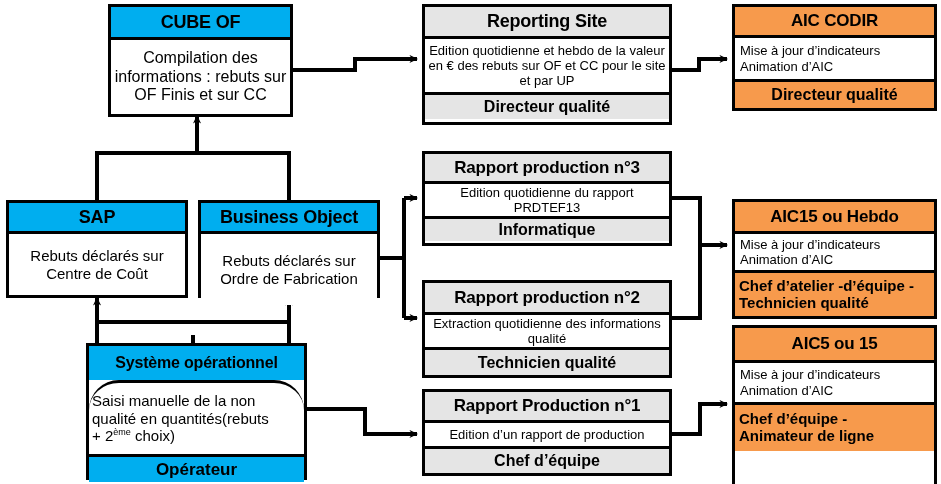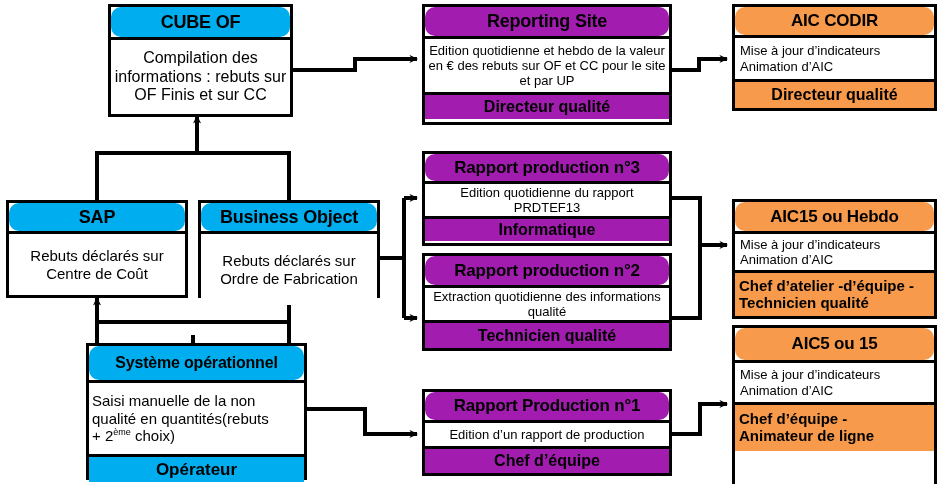--- a/index.html
+++ b/index.html
@@ -4,33 +4,33 @@
 <style>
   html,body{margin:0;padding:0;background:#ffffff;}
   body{width:941px;height:484px;position:relative;overflow:hidden;
        font-family:"Liberation Sans", sans-serif;color:#000;}
   #canvas{position:absolute;left:0;top:0;width:941px;height:484px;}
   svg.lines{position:absolute;left:0;top:0;width:941px;height:484px;pointer-events:none;}
 
   .node{position:absolute;box-sizing:border-box;border:3px solid #000;background:#fff;}
   .node .hdr{box-sizing:border-box;font-weight:bold;text-align:center;
              display:flex;align-items:center;justify-content:center;
-             line-height:1.05;letter-spacing:-0.2px;border-radius:10px;}
+             line-height:1.05;letter-spacing:-0.2px;}
   .node .body{box-sizing:border-box;background:#fff;display:flex;
               align-items:center;justify-content:center;text-align:center;
               line-height:1.18;padding:1px 3px;}
   .node .ftr{box-sizing:border-box;font-weight:bold;text-align:center;
              display:flex;align-items:center;justify-content:center;
              line-height:1.12;padding:0 2px;}
 
   .sep{border-top:3px solid #000;}
 
   
   .blue  .hdr,.blue  .ftr{background:#00AEEF;}
-  .green .hdr,.green .ftr{background:#a21caf;}
+  .green .hdr,.green .ftr{background:#e5e5e5;}
   .orange .hdr,.orange .ftr{background:#F79A4C;}
 
   
   .t18{font-size:18px;}
   .t17{font-size:17px;}
   .t16{font-size:16px;}
   .t15{font-size:15px;}
   .t13{font-size:13px;}
   .left{justify-content:flex-start;text-align:left;padding-left:4px;}
   .sup{font-size:9px;vertical-align:super;}
@@ -103,41 +103,41 @@
     <div class="hdr t18" style="height:28px;">Business Object</div>
     <div class="body sep t15" style="height:74px;">Rebuts  déclarés sur Ordre de Fabrication</div>
   </div>
 
   <div class="node green" style="left:422px;top:151px;width:250px;height:95px;">
     <div class="hdr t17" style="height:27px;">Rapport production  n°3</div>
     <div class="body sep t13" style="height:35px;">Edition quotidienne du rapport PRDTEF13</div>
     <div class="ftr sep t16" style="height:25px;">Informatique</div>
   </div>
 
-  <div class="node green" style="left:422px;top:253px;width:250px;height:98px;">
+  <div class="node green" style="left:422px;top:280px;width:250px;height:98px;">
     <div class="hdr t17" style="height:29px;">Rapport production  n°2</div>
     <div class="body sep t13" style="height:35px;">Extraction quotidienne  des informations qualité</div>
     <div class="ftr sep t16" style="height:28px;">Technicien qualité</div>
   </div>
 
   <div class="node orange" style="left:732px;top:199px;width:205px;height:120px;">
     <div class="hdr t17" style="height:29px;">AIC15 ou  Hebdo</div>
     <div class="body sep t13" style="height:39px;flex-direction:column;align-items:flex-start;justify-content:center;padding-left:5px;">
       <span>Mise à jour d’indicateurs</span>
       <span>Animation d’AIC</span>
     </div>
     <div class="ftr sep t15" style="height:46px;flex-direction:column;align-items:flex-start;justify-content:center;padding-left:4px;">
       <span>Chef d’atelier -d’équipe -</span>
       <span>Technicien qualité</span>
     </div>
   </div>
 
   <div class="node blue" style="left:86px;top:343px;width:221px;height:137px;">
     <div class="hdr t16" style="height:34px;">Système opérationnel</div>
-    <div class="body sep t15 left" style="height:74px;flex-direction:column;align-items:flex-start;justify-content:center;">
+    <div class="body sep t15 left" style="height:74px;flex-direction:column;align-items:flex-start;justify-content:center;border-radius:30px;">
       <span>Saisi manuelle de la non</span>
       <span>qualité en quantités(rebuts</span>
       <span>
         <span>+ 2</span><span class="sup">ème</span><span> choix)</span>
       </span>
     </div>
     <div class="ftr sep t17" style="height:28px;">Opérateur</div>
   </div>
 
   <div class="node green" style="left:422px;top:389px;width:250px;height:87px;">

